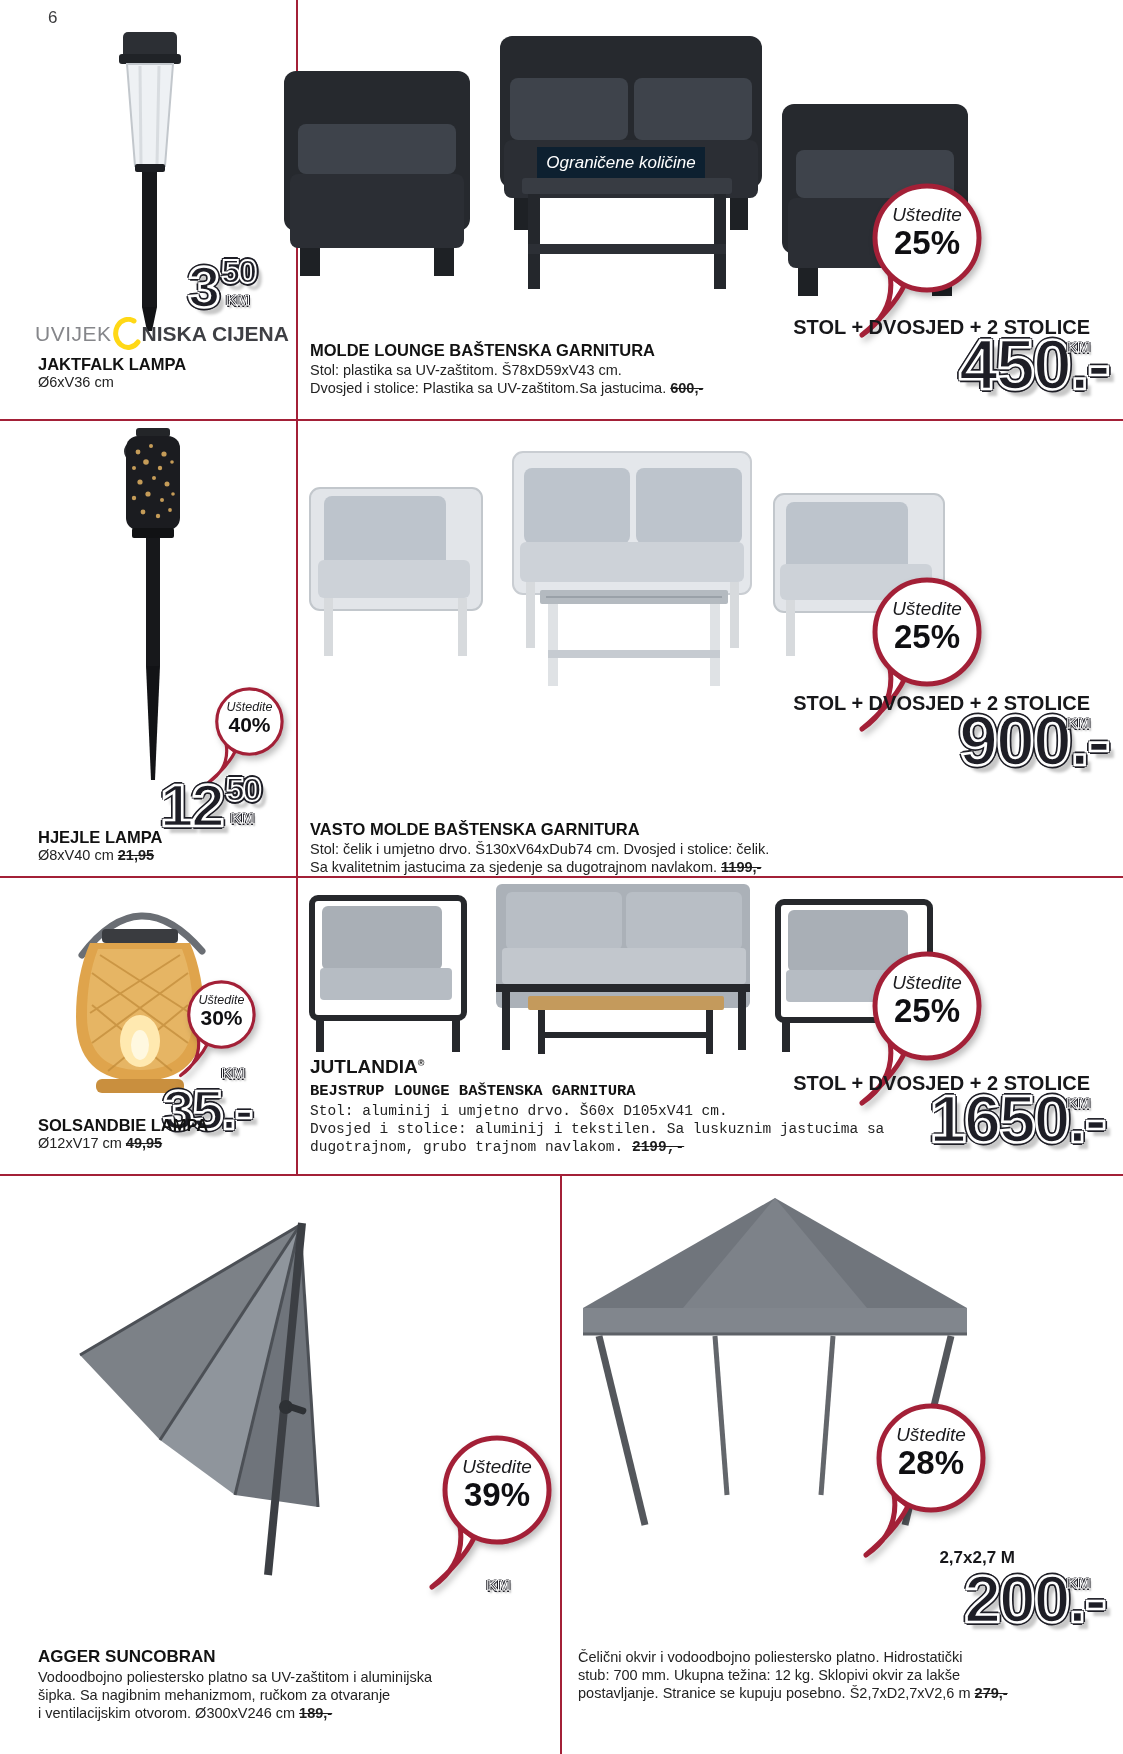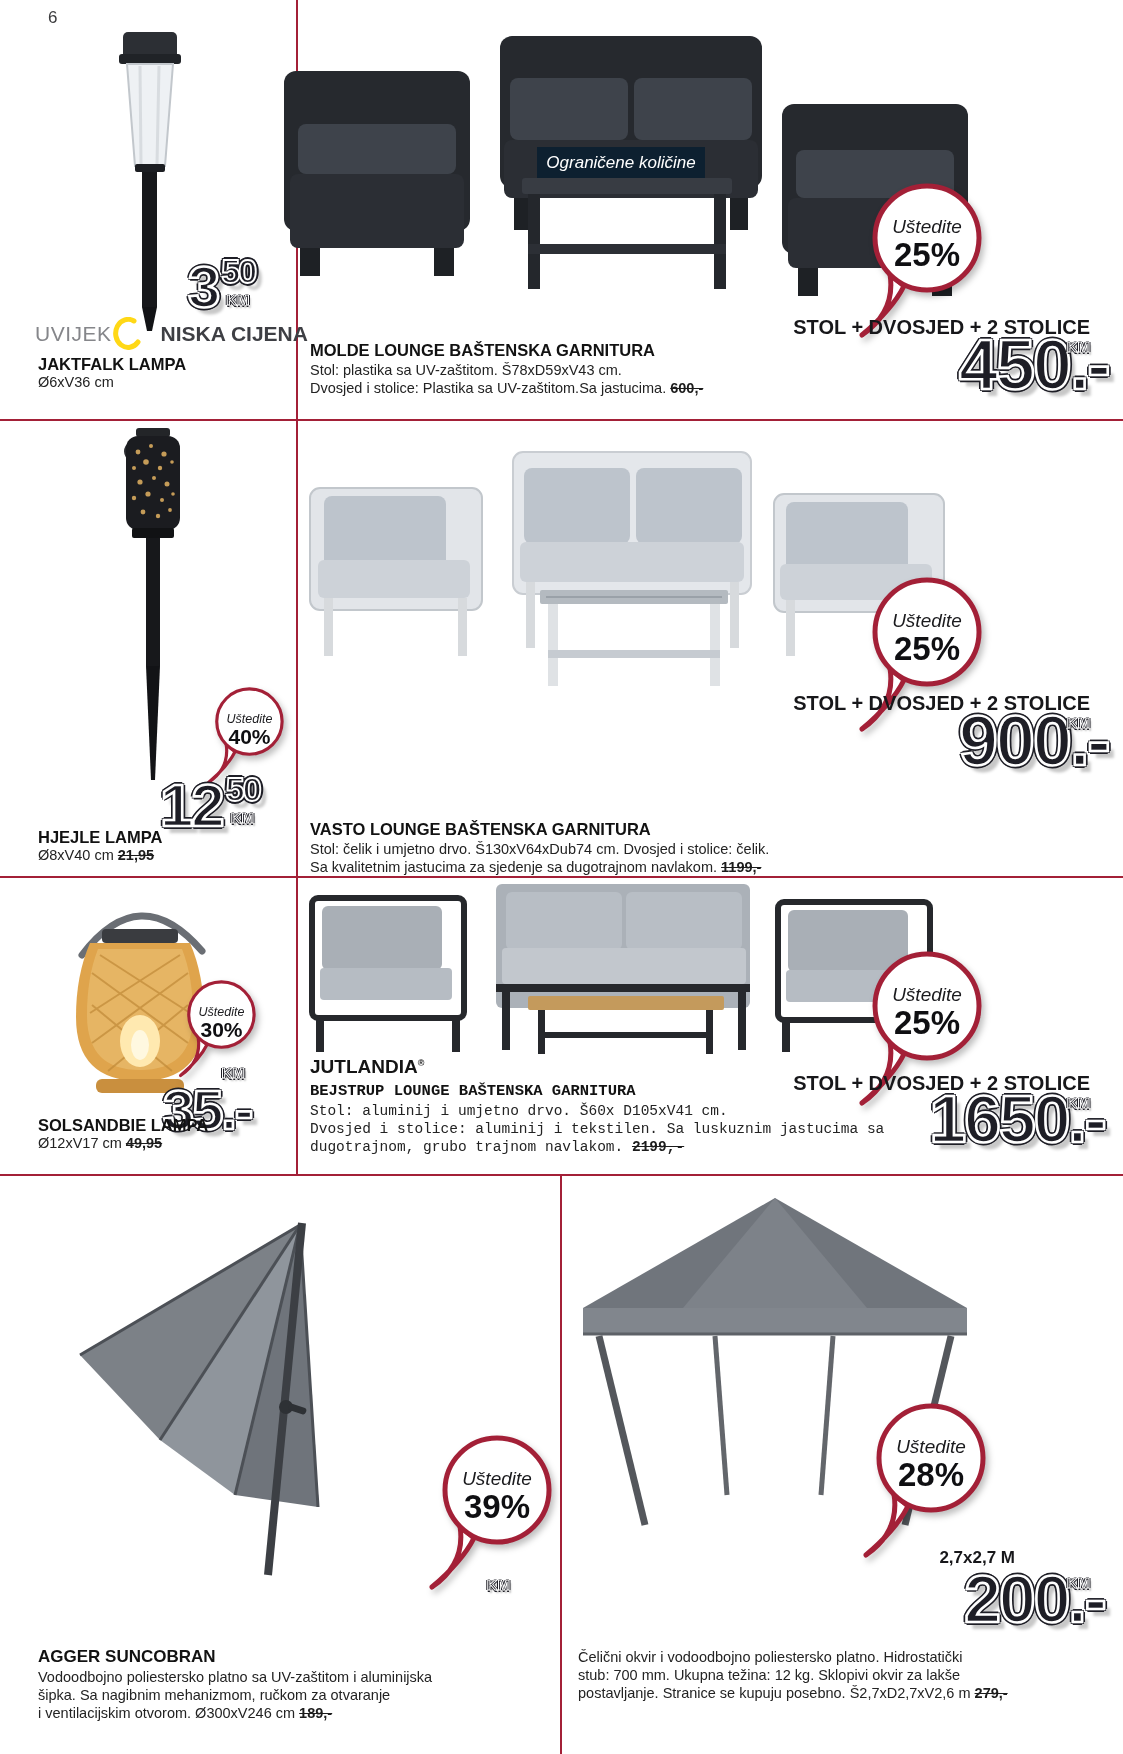--- a/index.html
+++ b/index.html
@@ -38,36 +38,36 @@
   .descblock .t { font-size:16.5px; font-weight:700; color:#121212; padding-bottom:2px; }
   .old { font-weight:700; text-decoration:line-through; color:#1c1c1c; }
   .brandline { position:absolute; font-size:19px; font-weight:800; color:#141414; }
   .brandline sup { font-size:9px; }
   .nameline { font-size:16.5px; font-weight:700; color:#121212; }
 
   
   .bubble { position:absolute; }
   .bubble svg { display:block; filter:drop-shadow(3px 4px 3px rgba(0,0,0,.25)); }
   .bubble path, .bubble circle { fill:#ffffff; stroke:#a32037; stroke-width:5; stroke-linejoin:round; }
-  .btxt { position:absolute; left:33px; top:24px; width:104px; text-align:center;margin-top:12px; }
+  .btxt { position:absolute; left:33px; top:24px; width:104px; text-align:center; }
   .btxt em { display:block; font-style:italic; font-size:19px; line-height:22px; color:#1b1b1e; }
   .btxt strong { display:block; font-size:33px; line-height:34px; font-weight:800; color:#0f0f12; }
   .bubble.sm .btxt { left:21px; top:15px; width:65px; }
   .bubble.sm .btxt em { font-size:12.5px; line-height:14px; }
   .bubble.sm .btxt strong { font-size:21px; line-height:22px; }
 
   
   .banner { position:absolute; left:537px; top:147px; width:168px; height:31px;
             background:#0d2030; color:#fff; font-style:italic; font-size:17px;
             display:flex; align-items:center; justify-content:center; }
 
   
   .uvijek { position:absolute; left:35px; top:318px; display:flex; align-items:center; height:32px; }
   .uvijek .uv { font-size:21px; color:#85868a; letter-spacing:.5px; }
-  .uvijek .nc { font-size:21px; font-weight:800; color:#3e3f44;margin-left:19px; }
+  .uvijek .nc { font-size:21px; font-weight:800; color:#3e3f44; }
   .uvijek svg { margin:0 1px; }
 
   .img { position:absolute; }
   .dim-label { position:absolute; font-size:17px; font-weight:800; color:#17171a; }
 </style>
 </head>
 <body>
 
 <div id="page">
 
@@ -239,21 +239,21 @@
       <em>Uštedite</em>
       <strong>25%</strong>
     </div>
   </div>
   <div class="combo" style="top:692px;">STOL + DVOSJED + 2 STOLICE</div>
   <div class="pricebox" style="right:33px; top:706px;">
     <span class="bigprice" style="font-size:70px;">900.-</span>
     <span class="km kmtop">KM</span>
   </div>
   <div class="descblock" style="left:310px; top:820px;">
-    <div class="t">VASTO LOUNGE BAŠTENSKA GARNITURA</div>
+    <div class="t">VASTO MOLDE BAŠTENSKA GARNITURA</div>
     <div>Stol: čelik i umjetno drvo. Š130xV64xDub74 cm. Dvosjed i stolice: čelik.</div>
     <div>
       <span>Sa kvalitetnim jastucima za sjedenje sa dugotrajnom navlakom.</span>
       <span class="old">1199,-</span>
     </div>
   </div>
 
   <svg class="img" style="left:40px; top:893px;" width="200" height="208" viewBox="0 0 200 208">
     <path d="M 42 62 Q 100 -14 162 58" stroke="#6a6e74" stroke-width="7" fill="none" stroke-linecap="round"></path>
     <rect x="62" y="36" width="76" height="14" rx="4" fill="#3a3c40"></rect>

